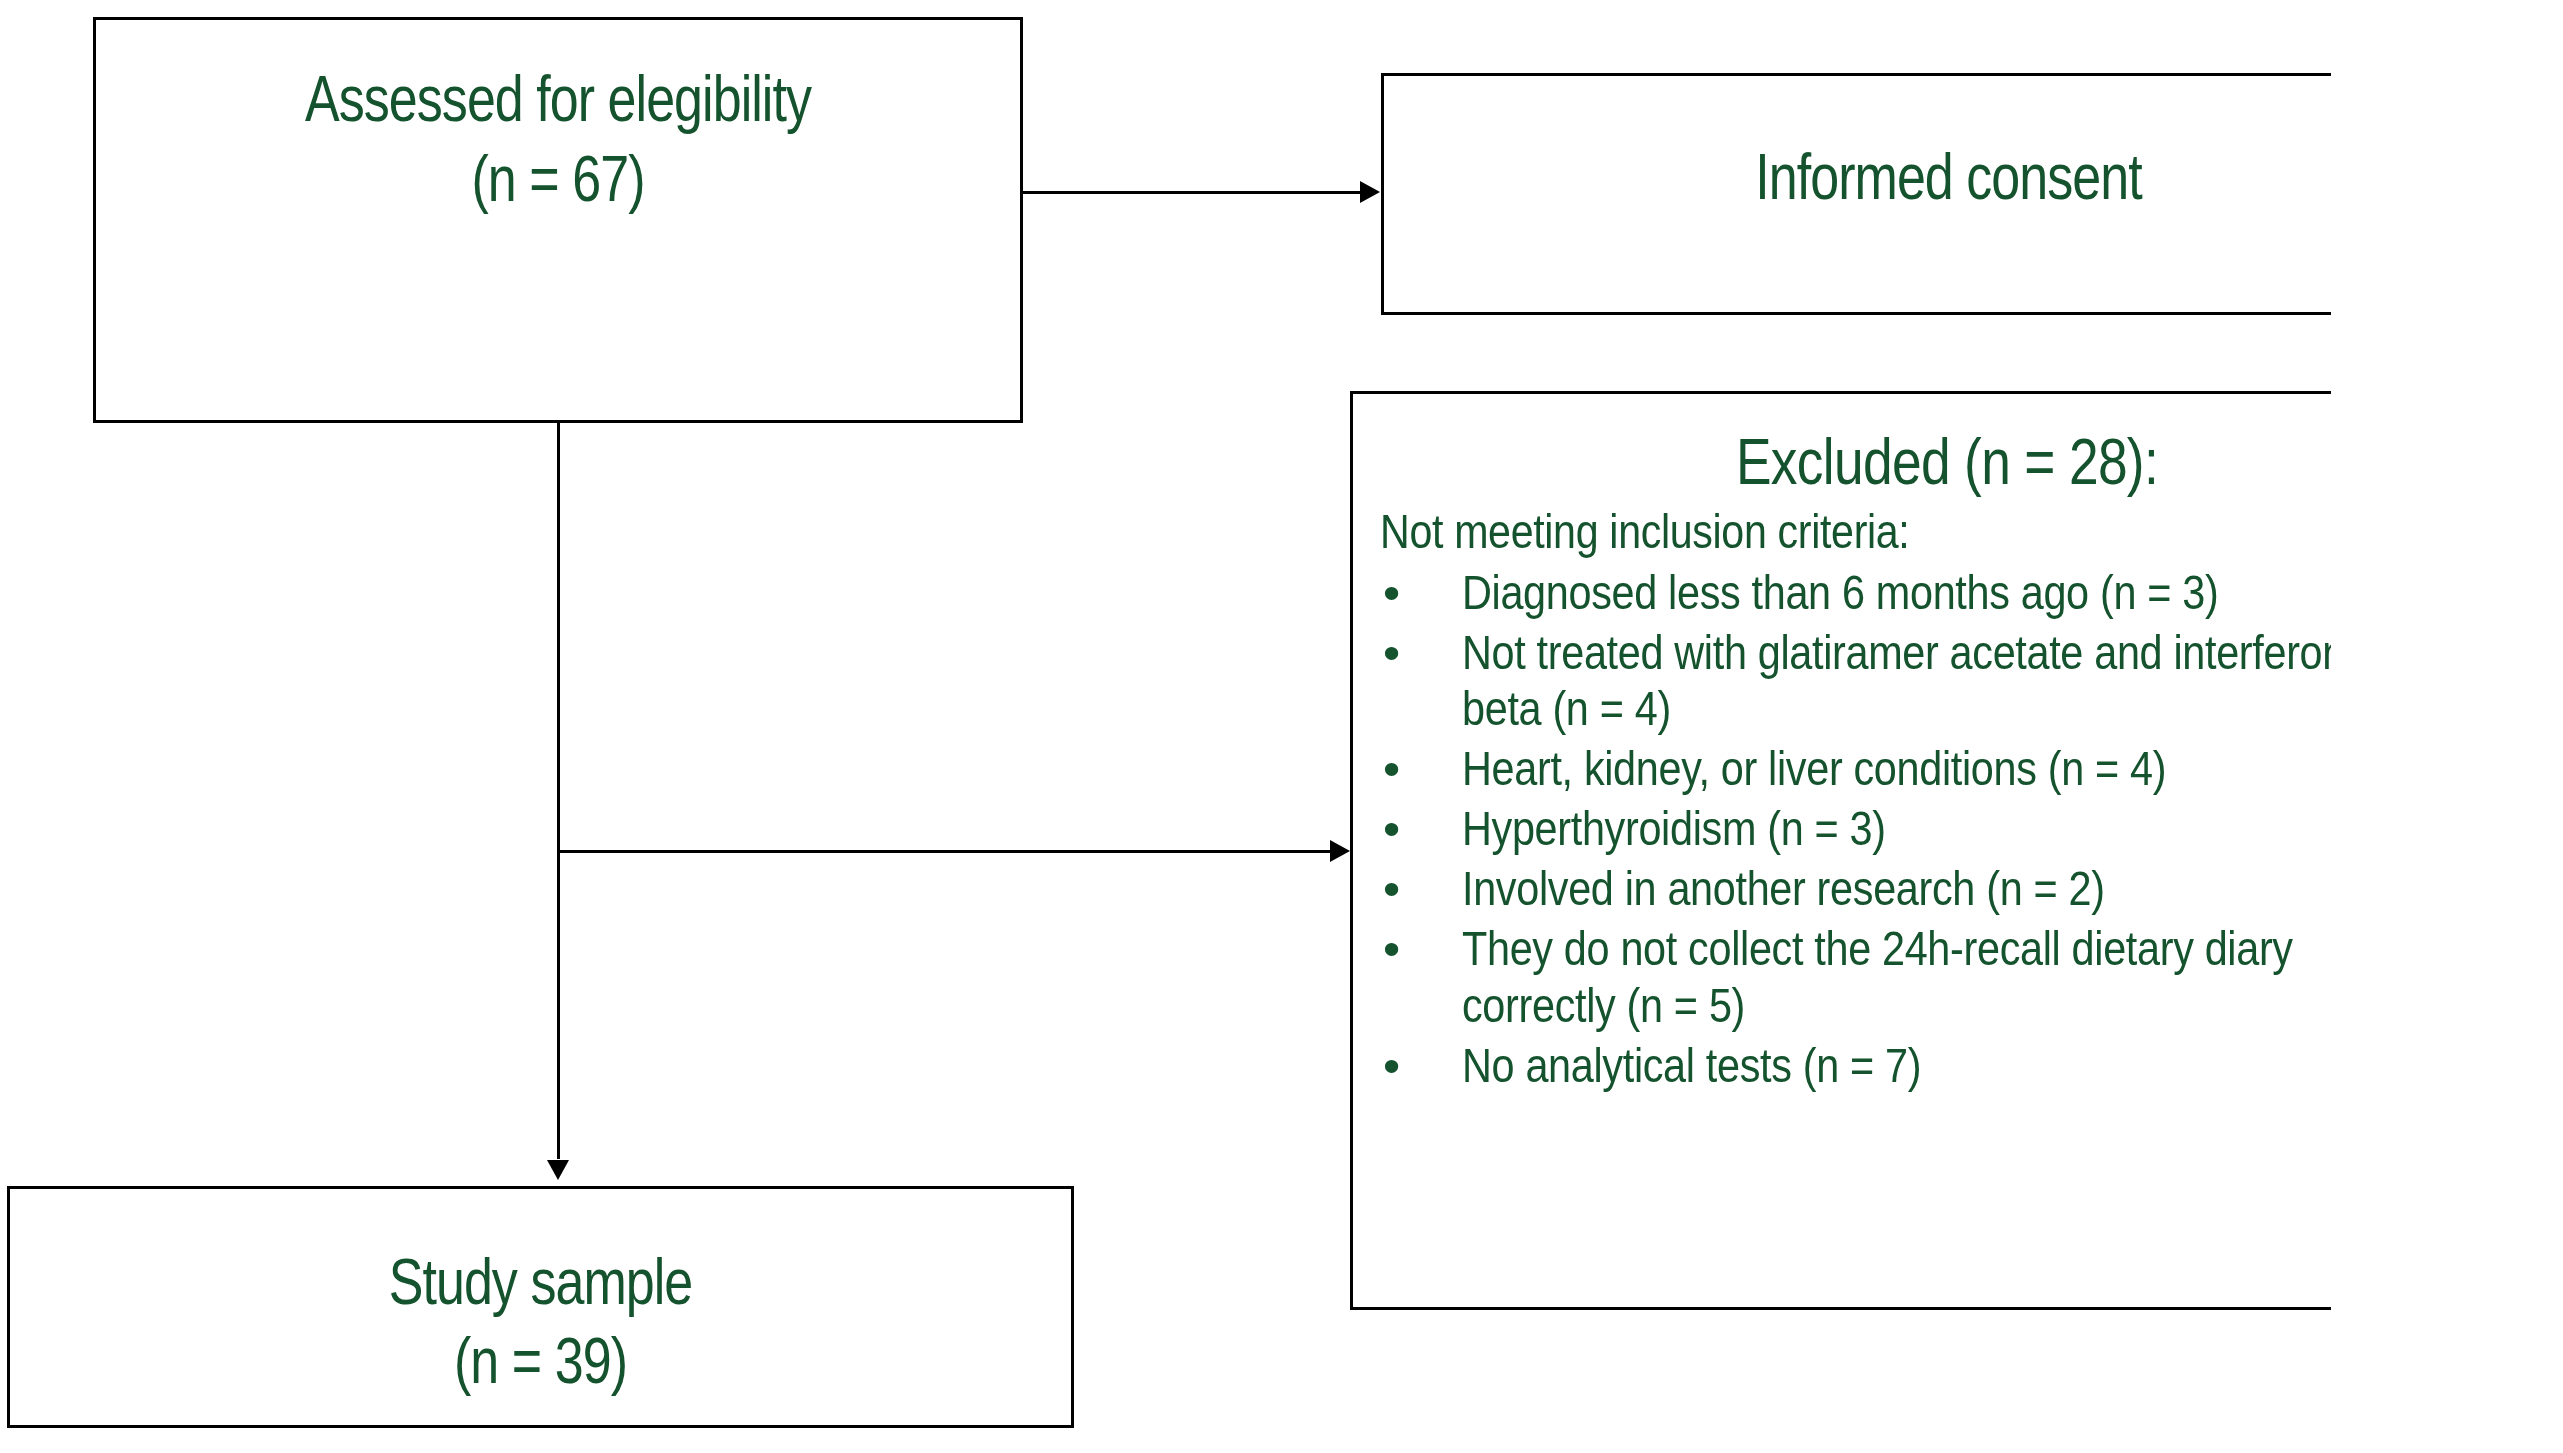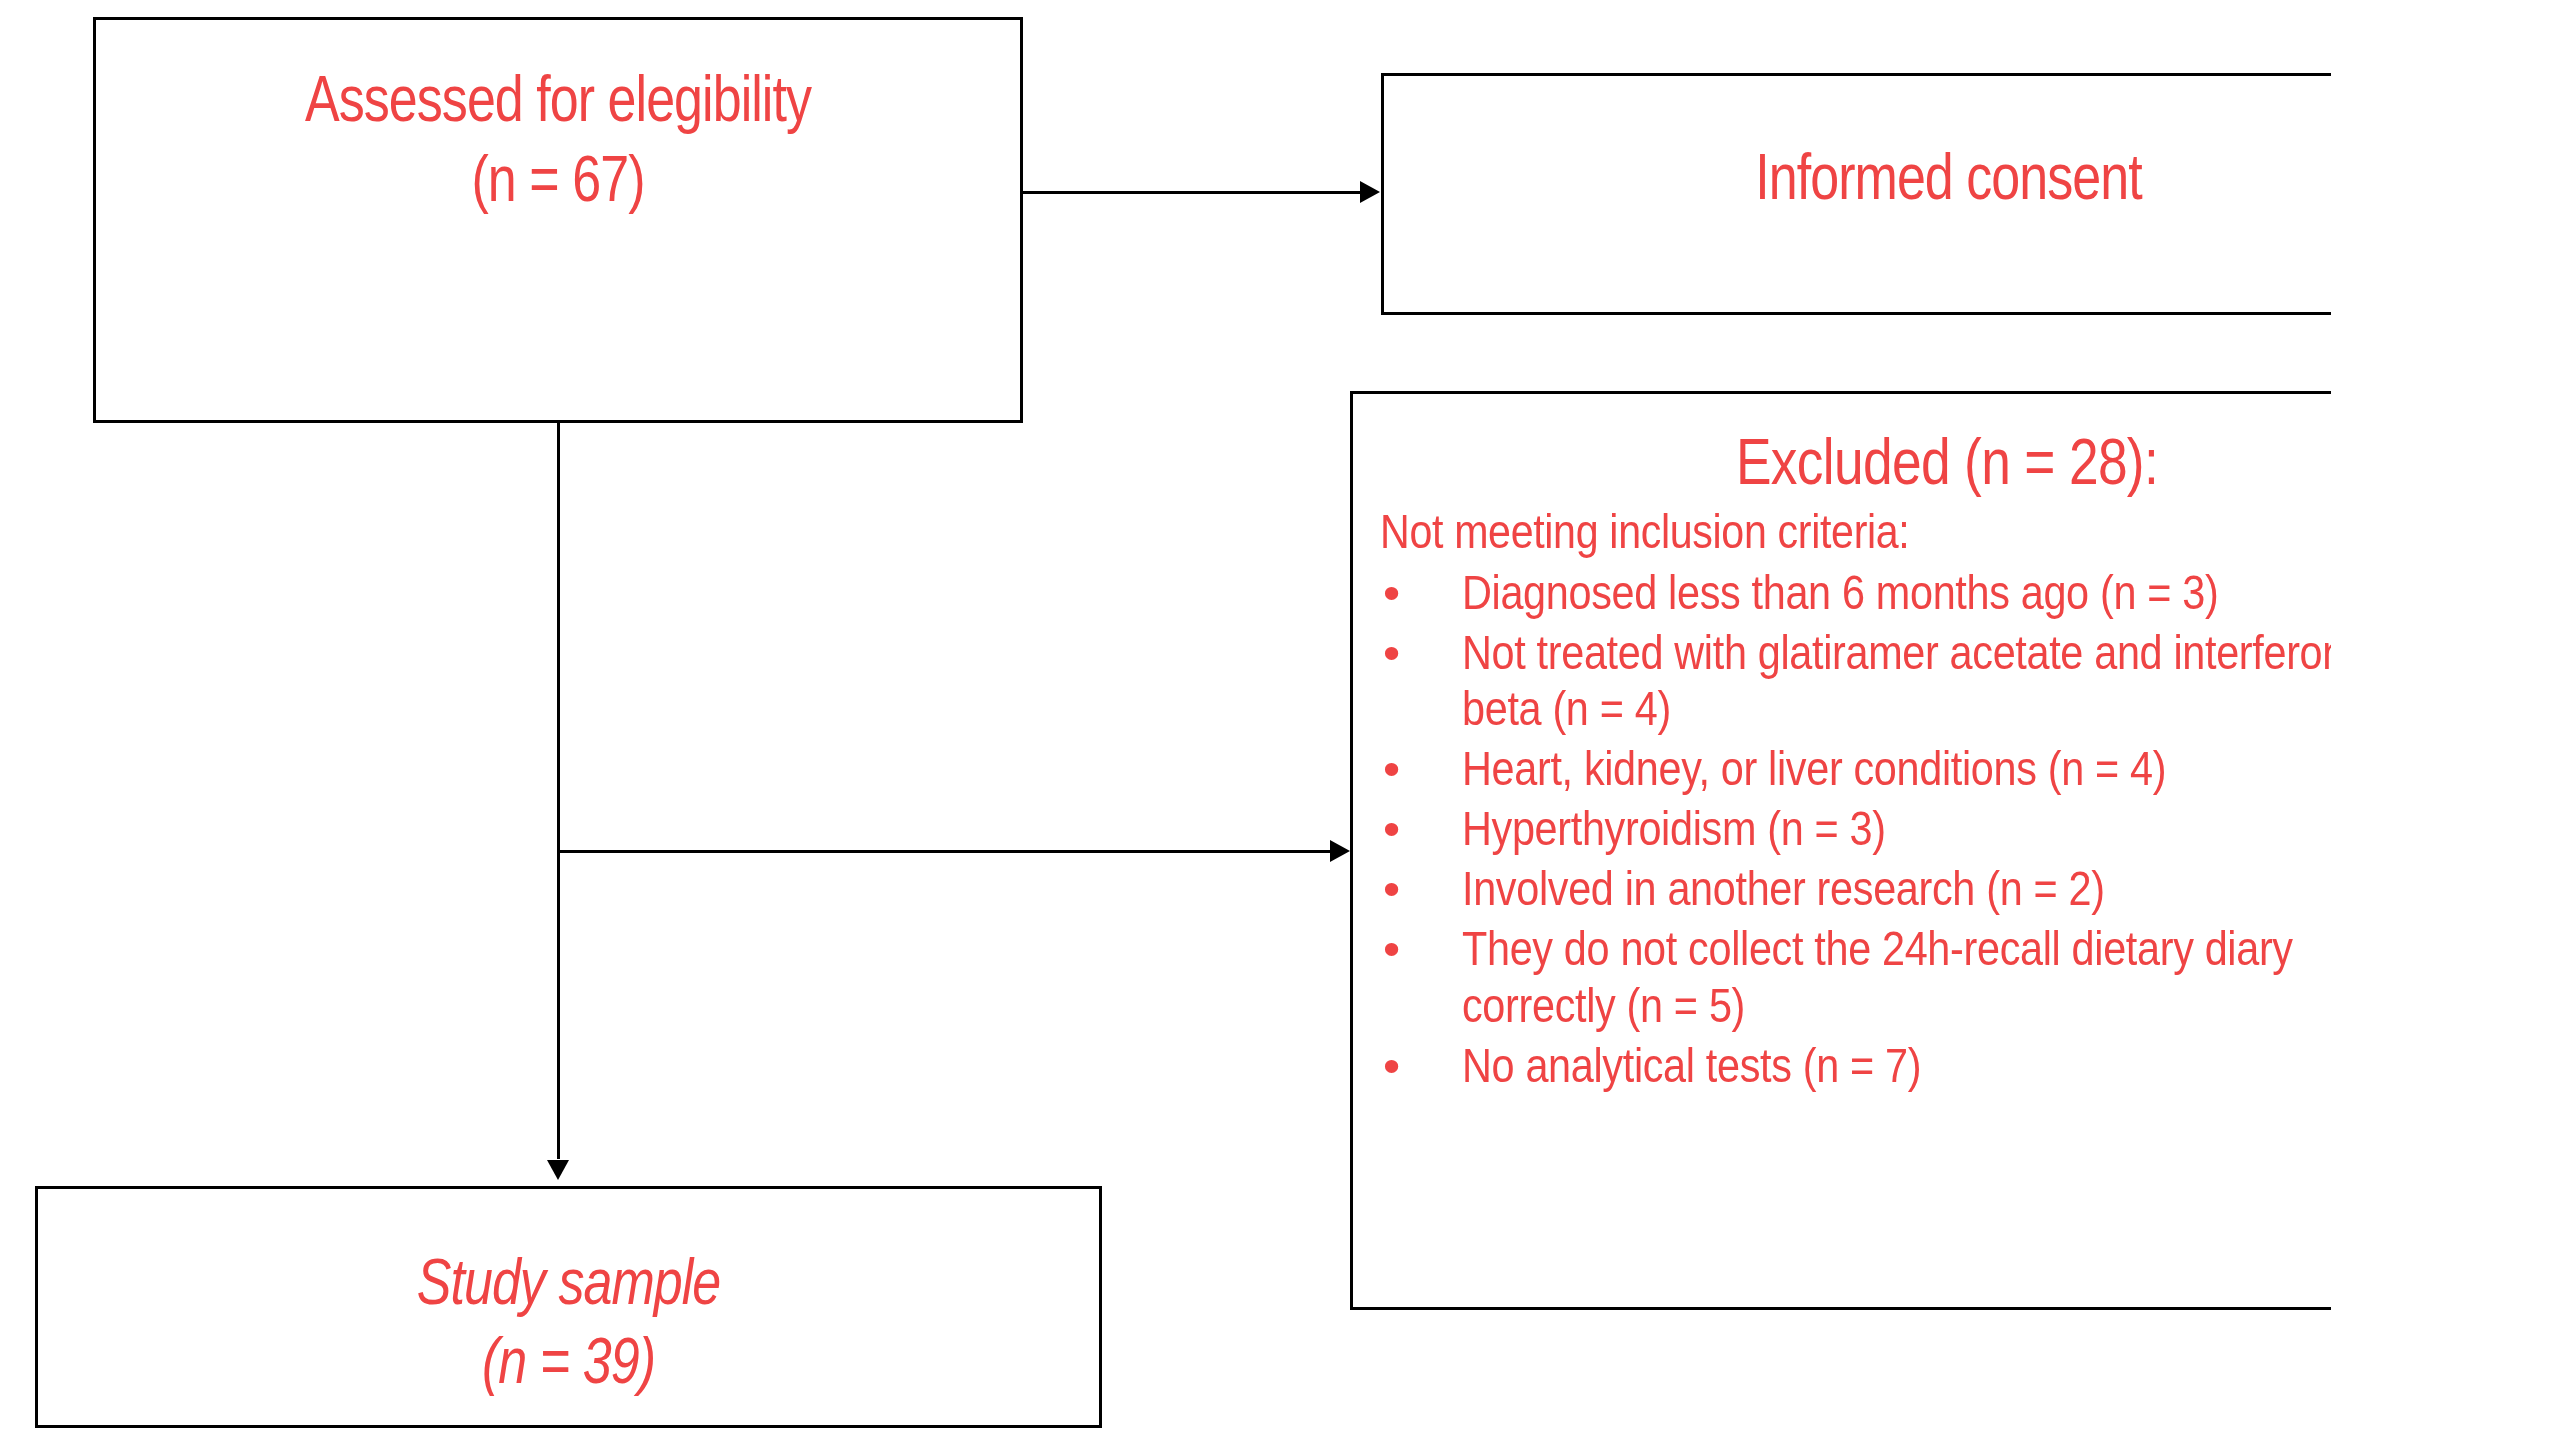--- a/index.html
+++ b/index.html
@@ -7,21 +7,21 @@
     padding: 0;
     background: #ffffff;
   }
   #canvas {
     position: relative;
     width: 2331px;
     height: 1454px;
     background: #ffffff;
     overflow: hidden;
     font-family: "Liberation Sans", "DejaVu Sans", sans-serif;
-    color: #ef4444;
+    color: #14532d;
   }
 
   
   .fc-box {
     position: absolute;
     box-sizing: border-box;
     background: #ffffff;
     border: 3.1px solid #000000;
   }
 
@@ -31,22 +31,22 @@
   }
   .box-consent {
     left: 1381px; top: 73px;
     width: 1135px; height: 242px;
   }
   .box-excluded {
     left: 1350px; top: 391px;
     width: 1193px; height: 919px;
   }
   .box-sample {
-    left: 35px;   top: 1186px;
-    width: 1067px; height: 242px; font-style: italic;
+    left: 7px;   top: 1186px;
+    width: 1067px; height: 242px;
   }
 
   
   .centered-text {
     position: absolute;
     left: 0; right: 0;
     text-align: center;
     font-size: 65px;
     line-height: 1.22;
     letter-spacing: -1.2px;

